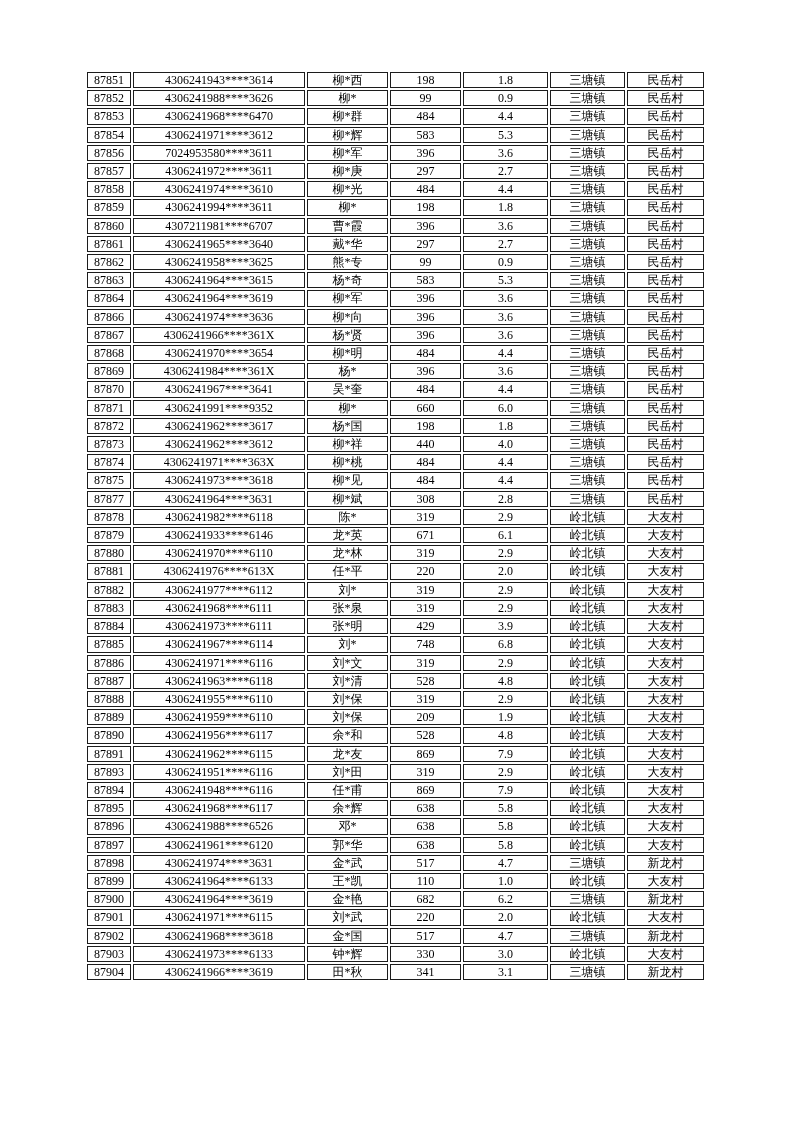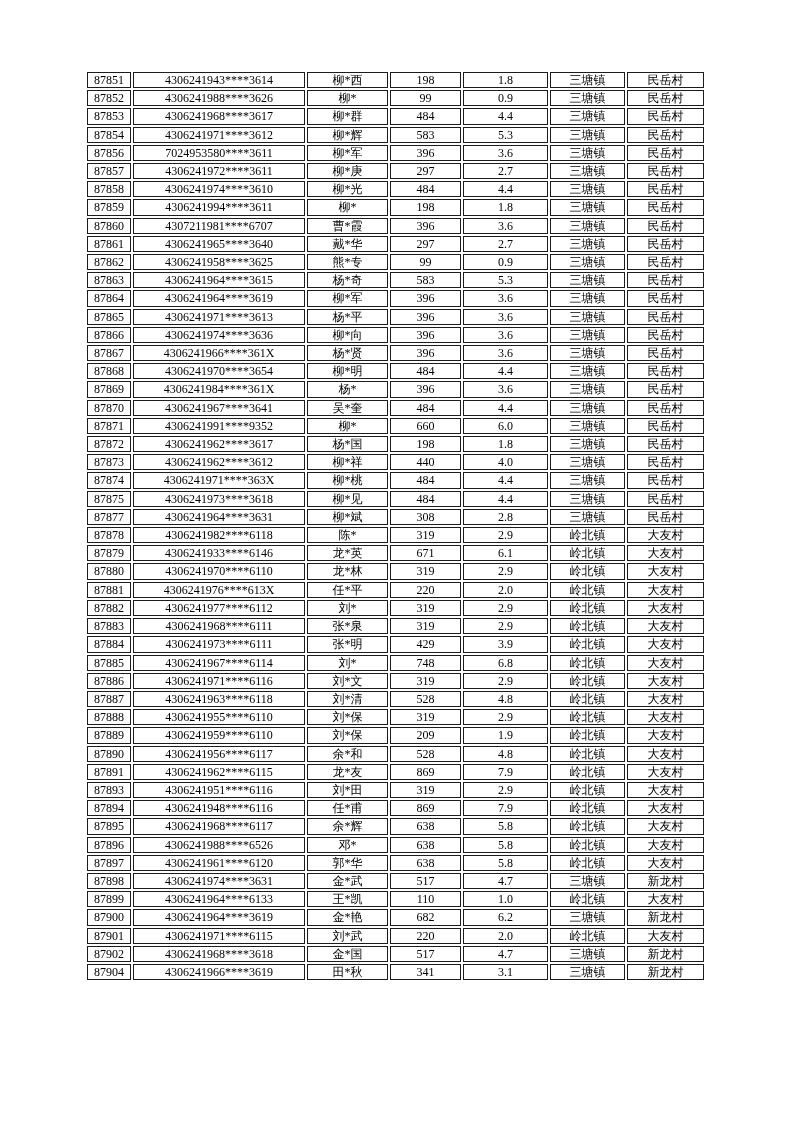--- a/index.html
+++ b/index.html
@@ -74,21 +74,21 @@
           <td>87852</td>
           <td>4306241988****3626</td>
           <td>柳*</td>
           <td>99</td>
           <td>0.9</td>
           <td>三塘镇</td>
           <td>民岳村</td>
         </tr>
         <tr>
           <td>87853</td>
-          <td>4306241968****3617</td>
+          <td>4306241968****6470</td>
           <td>柳*群</td>
           <td>484</td>
           <td>4.4</td>
           <td>三塘镇</td>
           <td>民岳村</td>
         </tr>
         <tr>
           <td>87854</td>
           <td>4306241971****3612</td>
           <td>柳*辉</td>
@@ -172,29 +172,20 @@
         <tr>
           <td>87864</td>
           <td>4306241964****3619</td>
           <td>柳*军</td>
           <td>396</td>
           <td>3.6</td>
           <td>三塘镇</td>
           <td>民岳村</td>
         </tr>
         <tr>
-          <td>87865</td>
-          <td>4306241971****3613</td>
-          <td>杨*平</td>
-          <td>396</td>
-          <td>3.6</td>
-          <td>三塘镇</td>
-          <td>民岳村</td>
-        </tr>
-        <tr>
           <td>87866</td>
           <td>4306241974****3636</td>
           <td>柳*向</td>
           <td>396</td>
           <td>3.6</td>
           <td>三塘镇</td>
           <td>民岳村</td>
         </tr>
         <tr>
           <td>87867</td>
@@ -496,20 +487,29 @@
         <tr>
           <td>87902</td>
           <td>4306241968****3618</td>
           <td>金*国</td>
           <td>517</td>
           <td>4.7</td>
           <td>三塘镇</td>
           <td>新龙村</td>
         </tr>
         <tr>
+          <td>87903</td>
+          <td>4306241973****6133</td>
+          <td>钟*辉</td>
+          <td>330</td>
+          <td>3.0</td>
+          <td>岭北镇</td>
+          <td>大友村</td>
+        </tr>
+        <tr>
           <td>87904</td>
           <td>4306241966****3619</td>
           <td>田*秋</td>
           <td>341</td>
           <td>3.1</td>
           <td>三塘镇</td>
           <td>新龙村</td>
         </tr>
       </tbody>
   </table>

